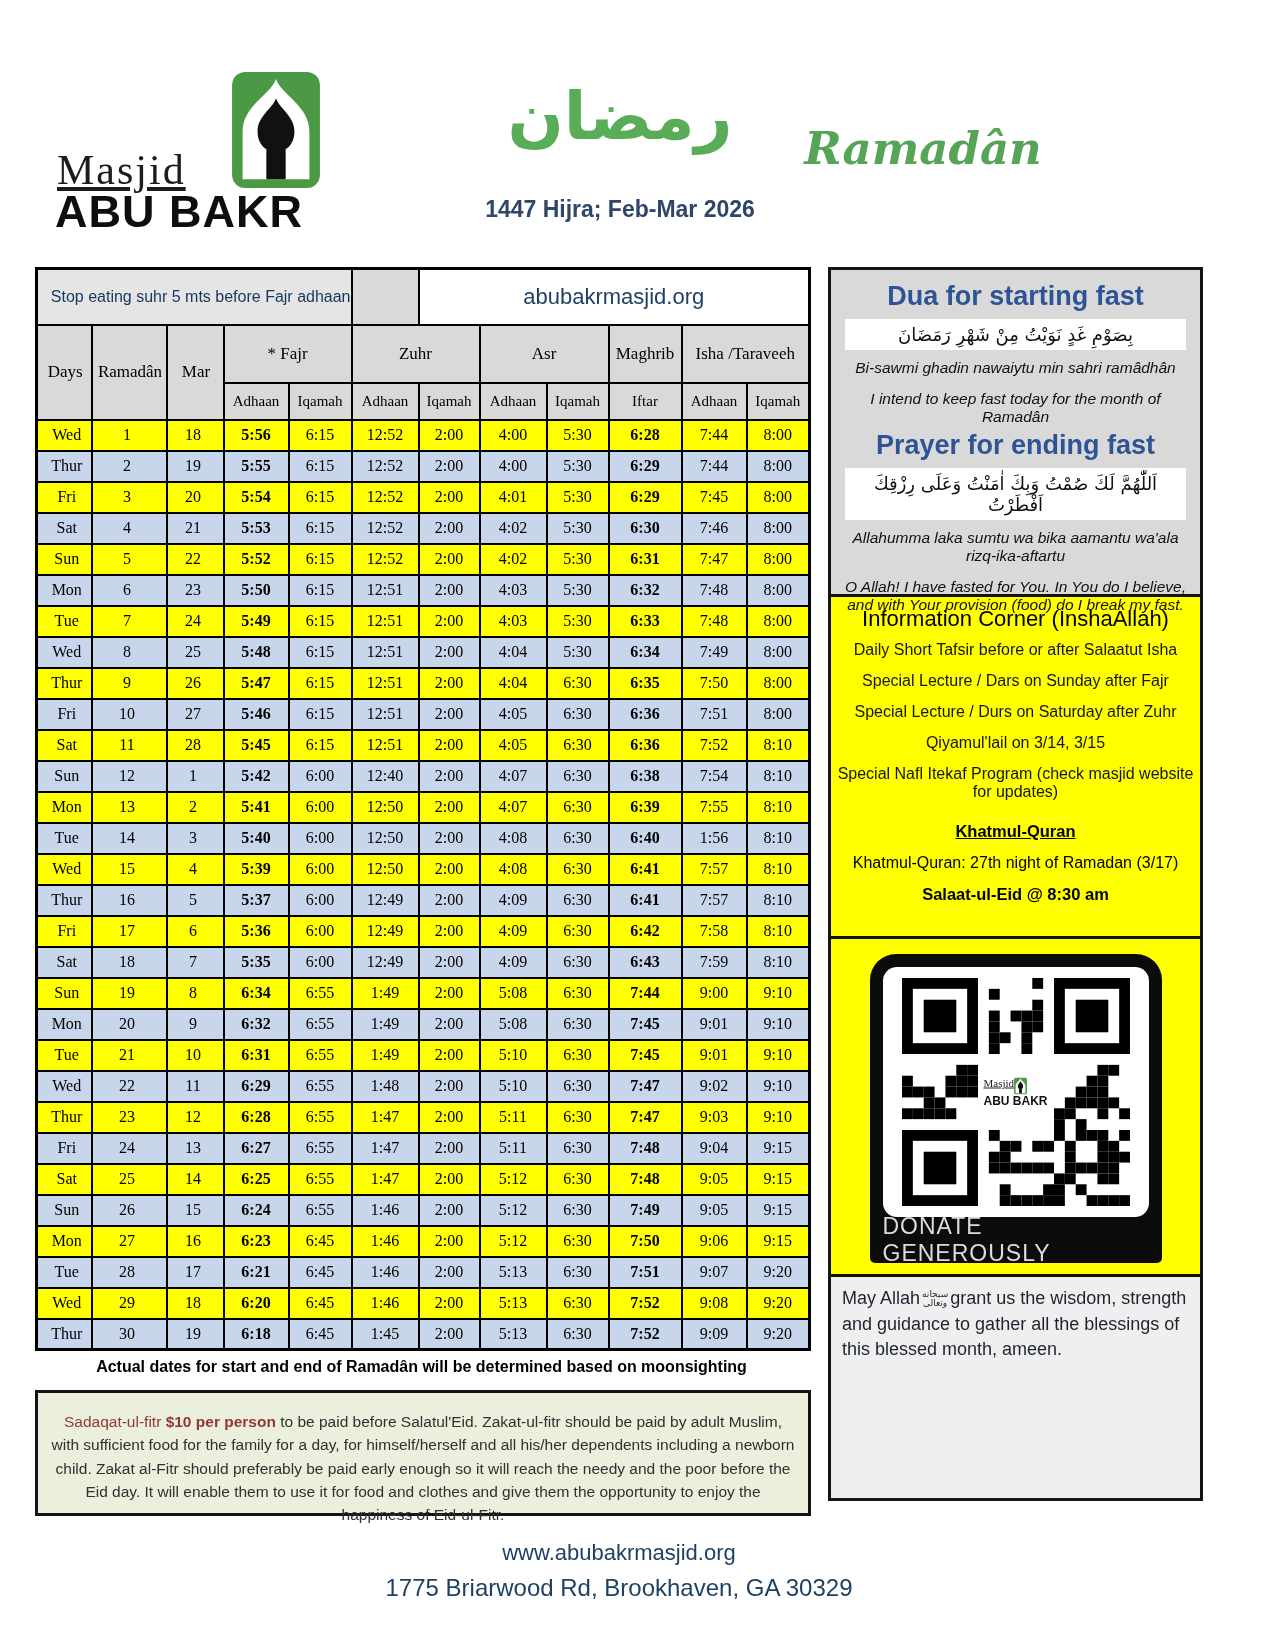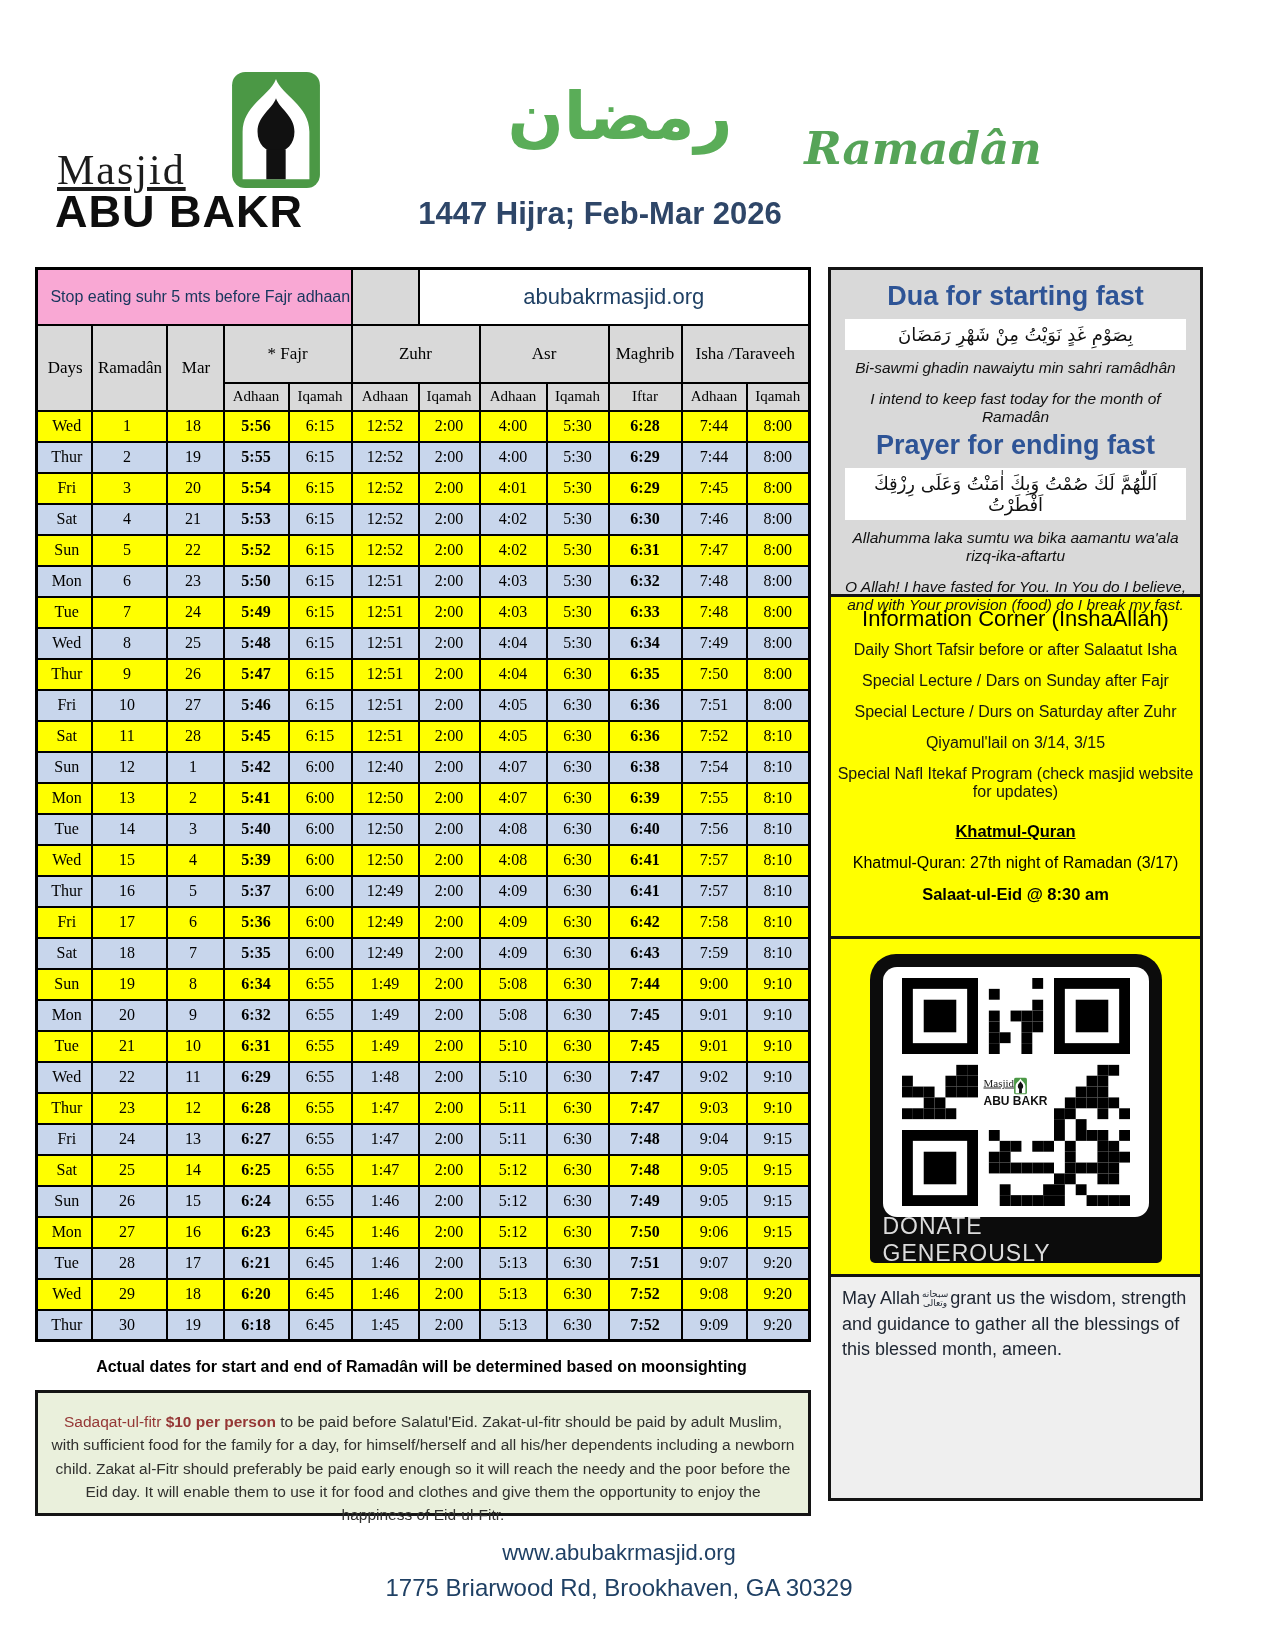--- a/index.html
+++ b/index.html
@@ -11,40 +11,40 @@
   }
 
   
   .logo-masjid{ position:absolute; left:57px; top:146px; font-size:42px; letter-spacing:2px;
     color:#1c1c1c; text-decoration:underline; font-family:"Liberation Serif",serif; }
   .logo-icon{ position:absolute; left:232px; top:72px; }
   .logo-abubakr{ position:absolute; left:55px; top:186px; font-size:45px; font-weight:bold;
     letter-spacing:1px; color:#0e0e0e; font-family:"Liberation Sans",sans-serif; }
   .arabic-title{ position:absolute; left:460px; top:78px; width:320px; text-align:center;
     font-family:"DejaVu Sans",sans-serif; font-size:66px; font-weight:bold; color:#5aad58; direction:rtl; }
-  .hijri-line{ position:absolute; left:400px; top:196px; width:400px; text-align:center;
-    font-family:"Liberation Sans",sans-serif; font-size:31px; font-weight:bold; color:#2e4668; }
+  .hijri-line{ position:absolute; left:420px; top:196px; width:400px; text-align:center;
+    font-family:"Liberation Sans",sans-serif; font-size:23px; font-weight:bold; color:#2e4668; }
   .script-title{ position:absolute; left:793px; top:122px; width:260px; text-align:center;
     font-family:"DejaVu Serif",serif; font-style:italic; font-weight:bold;
     font-size:45px; color:#56a458; }
 
   
   .timetable{ position:absolute; left:35px; top:267px; width:773px;
     border-collapse:collapse; table-layout:fixed; border:3px solid #000; }
   .timetable td, .timetable th{ border:2px solid #000; overflow:hidden; white-space:nowrap; font-weight:normal; }
   .row-note{ height:56px; }
-  .note-cell{ background:#f9a8d4; font-family:"Liberation Sans",sans-serif; font-size:16px;
-    color:#17365d; text-align:center; padding-left:12px; }
+  .note-cell{ background:#e5e5e5; font-family:"Liberation Sans",sans-serif; font-size:16px;
+    color:#17365d; text-align:right; padding-left:12px; }
   .gray-cell{ background:#d9d9d9; }
   .site-cell{ background:#fff; font-family:"Liberation Sans",sans-serif; font-size:22px;
     font-weight:bold; color:#1f4064; text-align:center; }
   .row-group{ height:58px; }
   .row-group th{ background:#d9d9d9; font-size:17px; text-align:center; }
   .th-left{ text-align:right; padding-left:2px; }
-  .row-sub{ height:28px; }
+  .row-sub{ height:37px; }
   .row-sub th{ background:#d9d9d9; font-size:15px; text-align:center; }
   .timetable tbody tr{ height:31px; }
   .timetable tbody td{ font-size:16px; text-align:center; }
   tr.odd td{ background:#ffff00; }
   tr.even td{ background:#c8d6ec; }
   td.c-day{ text-align:left; padding-left:5px; }
   td.c-num{ text-align:right; padding-right:4px; }
   td.c-bold{ font-weight:bold; font-size:17px; }
 
   .footnote{ position:absolute; left:35px; top:1358px; width:773px; text-align:center;
@@ -353,21 +353,21 @@
           <td class="c-day">Tue</td>
           <td class="c-num">14</td>
           <td class="c-num">3</td>
           <td class="c-bold">5:40</td>
           <td>6:00</td>
           <td>12:50</td>
           <td>2:00</td>
           <td>4:08</td>
           <td>6:30</td>
           <td class="c-bold">6:40</td>
-          <td>7:56</td>
+          <td>1:56</td>
           <td>8:10</td>
         </tr>
         <tr class="odd">
           <td class="c-day">Wed</td>
           <td class="c-num">15</td>
           <td class="c-num">4</td>
           <td class="c-bold">5:39</td>
           <td>6:00</td>
           <td>12:50</td>
           <td>2:00</td>

